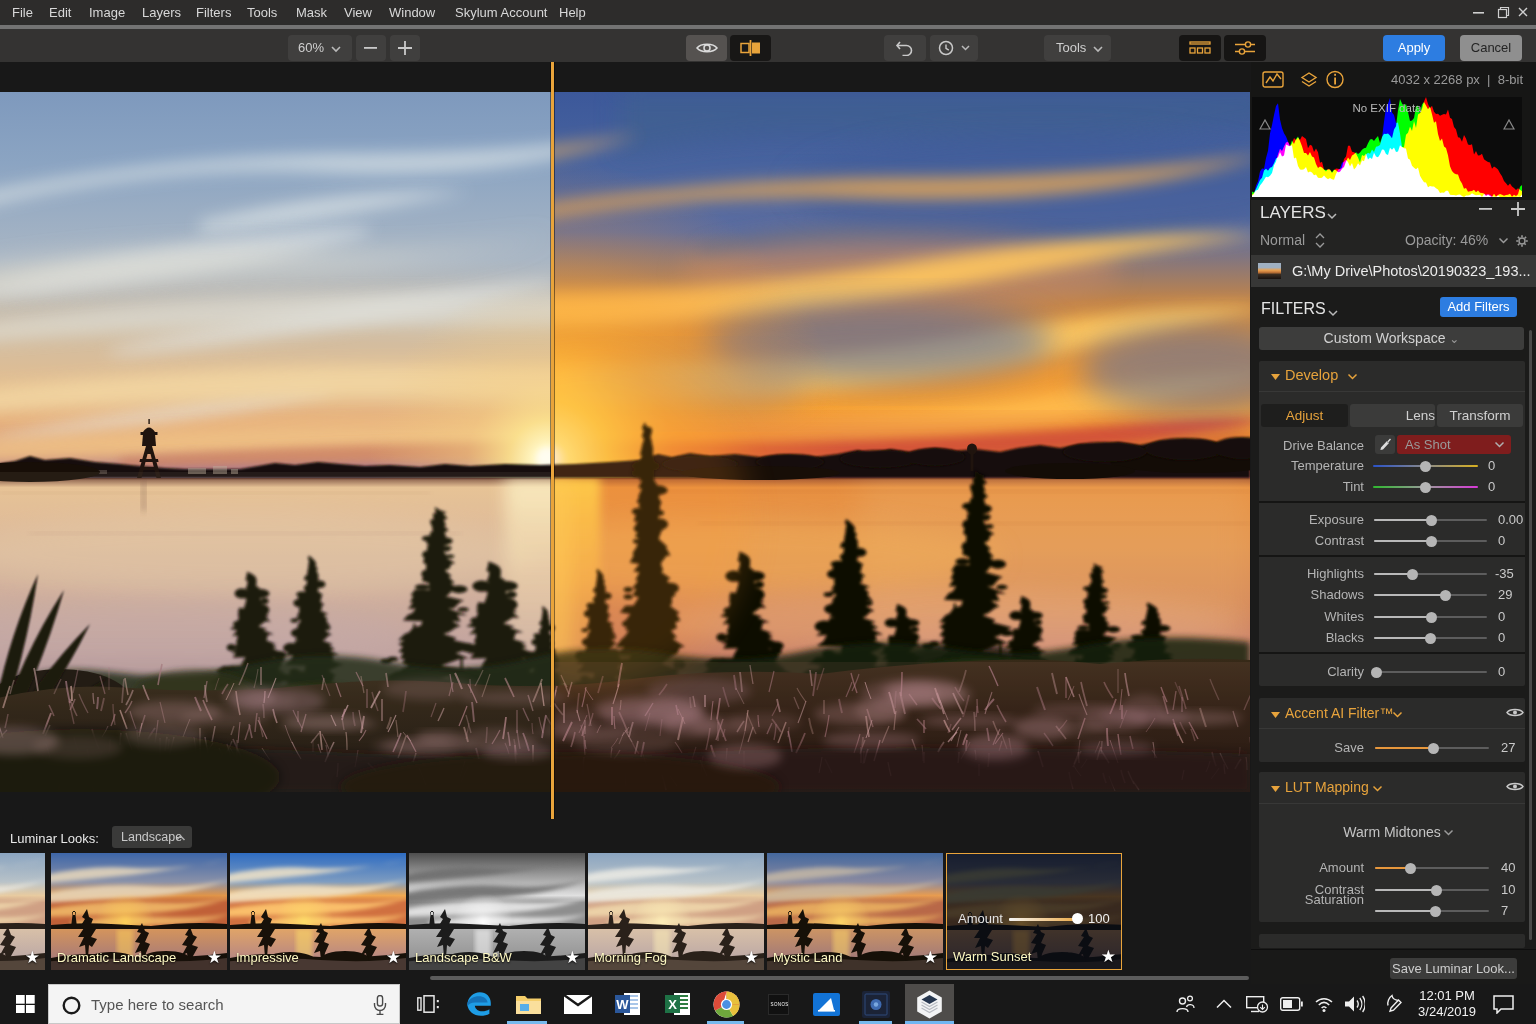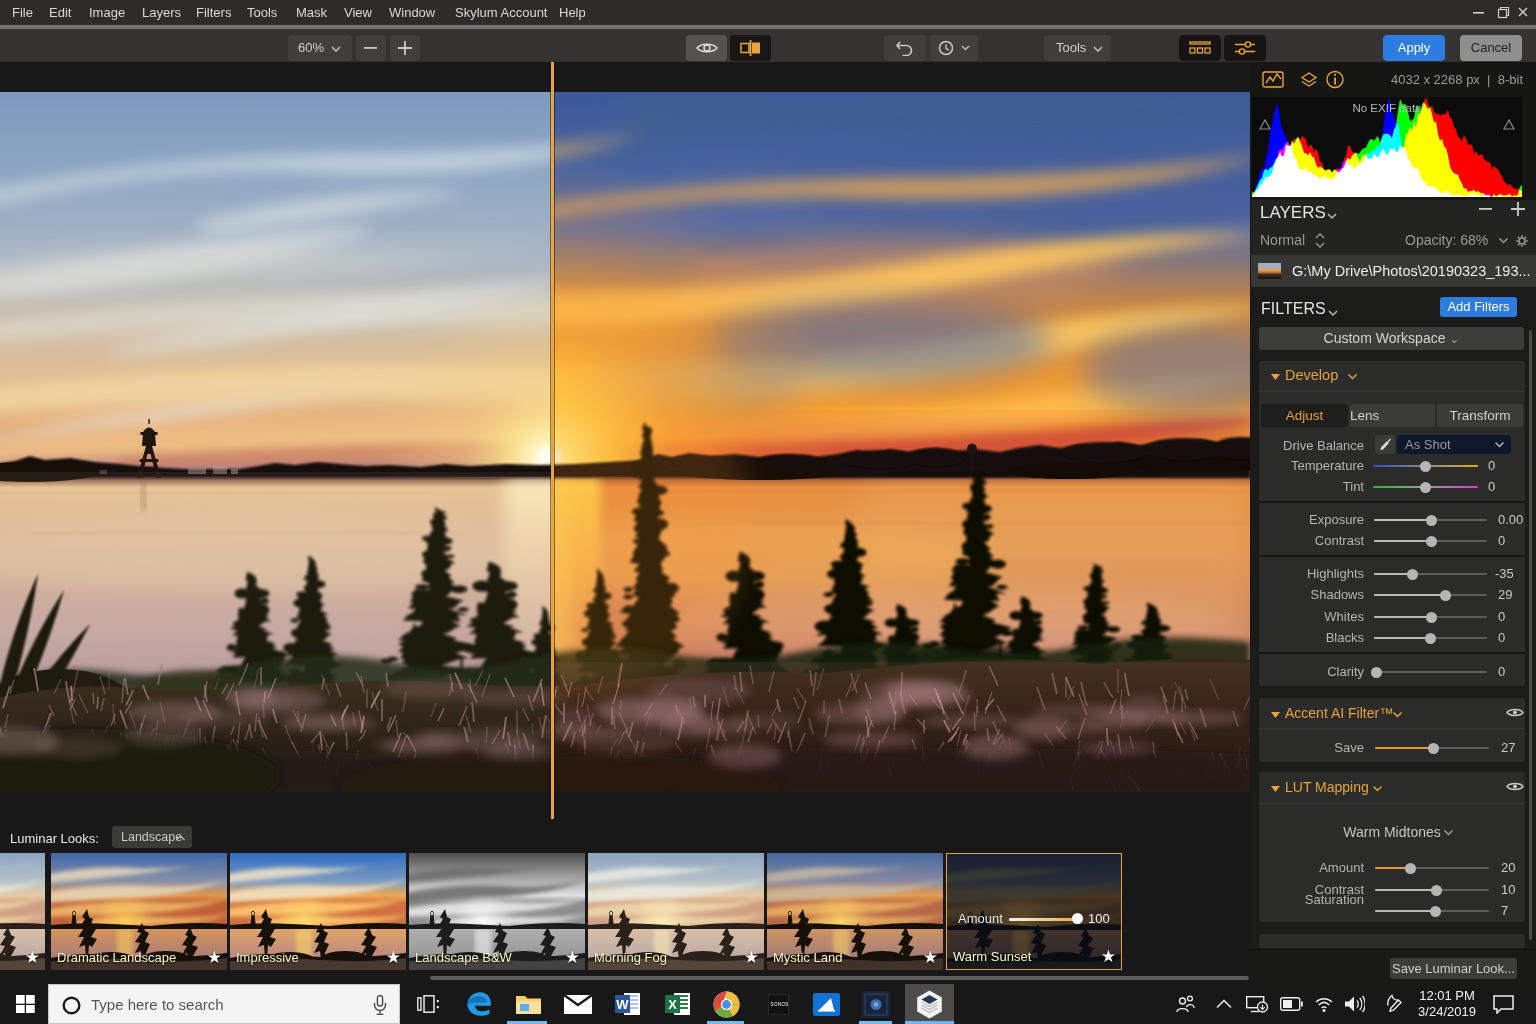--- a/index.html
+++ b/index.html
@@ -1443,21 +1443,21 @@
         <path d="M2,2 l4,4 l4,-4" stroke="#b9b9b9" stroke-width="1.5" fill="none"></path>
       </svg>
   <svg class="abs" style="left:228px;top:139px" width="50" height="16">
     <rect x="0" y="7" width="13" height="1.8" fill="#c9c9c9"></rect>
     <path d="M39,1 v14 M32,8 h14" stroke="#c9c9c9" stroke-width="1.8"></path>
   </svg>
   <span class="abs" style="left:9px;top:170px;color:#9a9a9a;font-size:14px;">Normal</span>
   <svg class="abs" style="left:63px;top:171px" width="12" height="15">
         <path d="M2,5 l4,-4 l4,4 M2,10 l4,4 l4,-4" stroke="#9a9a9a" stroke-width="1.3" fill="none"></path>
       </svg>
-  <span class="abs" style="left:154px;top:170px;color:#9a9a9a;font-size:14px;">Opacity: 68%</span>
+  <span class="abs" style="left:154px;top:170px;color:#9a9a9a;font-size:14px;">Opacity: 46%</span>
   <svg class="abs" style="left:247px;top:175px" width="11" height="8">
         <path d="M1.5,1.5 l4,4 l4,-4" stroke="#9a9a9a" stroke-width="1.5" fill="none"></path>
       </svg>
   <svg class="abs" style="left:264px;top:172px" width="20" height="14">
     <circle cx="7" cy="7" r="3" fill="none" stroke="#9a9a9a" stroke-width="1.4"></circle>
     <g stroke="#9a9a9a" stroke-width="1.6">
           <path d="M7,1.2 v2 M7,10.8 v2 M1.2,7 h2 M10.8,7 h2 M2.9,2.9 l1.4,1.4 M10.7,10.7 l-1.4,-1.4 M11.1,2.9 l-1.4,1.4 M2.9,11.1 l1.4,-1.4"></path>
         </g>
   </svg>
 
@@ -1479,30 +1479,30 @@
     <svg class="abs" style="left:12px;top:11px" width="10" height="10">
           <path d="M0,2 l9,0 l-4.5,6 Z" fill="#e7a33c"></path>
         </svg>
     <span class="abs orange" style="left:26px;top:6px;font-size:14.5px;">Develop</span>
     <svg class="abs" style="left:88px;top:12px" width="11" height="8">
           <path d="M1.5,1.5 l4,4 l4,-4" stroke="#e7a33c" stroke-width="1.5" fill="none"></path>
         </svg>
     <div class="abs" style="left:0;top:30px;width:266px;height:1px;background:#383837;"></div>
 
     <div class="abs" style="left:2px;top:43px;width:87px;height:23px;background:#1e1e1d;border-radius:3px;text-align:center;"><span class="orange" style="font-size:13.5px;line-height:23px;">Adjust</span></div>
-    <div class="abs" style="left:91px;top:43px;width:85px;height:23px;background:#3b3b3a;border-radius:3px;text-align:left;"><span style="color:#d0d0d0;font-size:13.5px;line-height:23px;">Lens</span></div>
+    <div class="abs" style="left:91px;top:43px;width:85px;height:23px;background:#3b3b3a;border-radius:3px;text-align:right;"><span style="color:#d0d0d0;font-size:13.5px;line-height:23px;">Lens</span></div>
     <div class="abs" style="left:178px;top:43px;width:86px;height:23px;background:#3b3b3a;border-radius:3px;text-align:center;"><span style="color:#d0d0d0;font-size:13.5px;line-height:23px;">Transform</span></div>
 
     <span class="slabel" style="right:161px;top:77px;">Drive Balance</span>
     <div class="abs" style="left:116px;top:74px;width:20px;height:19px;background:#3b3b3a;border-radius:3px;">
       <svg class="abs" style="left:3px;top:2px" width="14" height="15">
             <path d="M12,1.5 l1,1 l-3,3.2 l-1,-1 Z M9,4 l-6,6.5 l-0.6,2.6 l2.6,-0.7 l6,-6.4" fill="#dcdcdc"></path>
           </svg>
     </div>
-    <div class="abs" style="left:138px;top:74px;width:114px;height:19px;background:#0f172a;border-radius:3px;">
+    <div class="abs" style="left:138px;top:74px;width:114px;height:19px;background:#7f1d1d;border-radius:3px;">
       <span style="position:absolute;left:8px;top:2px;color:#9a9a9a;font-size:13px;">As Shot</span>
       <svg class="abs" style="right:6px;top:6px" width="11" height="8">
             <path d="M1.5,1.5 l4,4 l4,-4" stroke="#b0b0b0" stroke-width="1.5" fill="none"></path>
           </svg>
     </div>
 
     <span class="slabel" style="right:161px;top:97px;">Temperature</span>
     <div class="track" style="left:114px;top:104px;width:105px;background:linear-gradient(90deg,#2a52c8,#8a8a8a 50%,#d8b020);"></div>
     <div class="thumbd" style="left:161px;top:104px;"></div>
     <span class="sval" style="left:229px;top:97px;">0</span>
@@ -1589,21 +1589,21 @@
         </svg>
     <div class="abs" style="left:0;top:31px;width:266px;height:1px;background:#383837;"></div>
     <span class="abs" style="left:0;width:266px;top:52px;text-align:center;color:#c4c4c4;font-size:14px;">Warm Midtones</span>
         <svg class="abs" style="left:184px;top:57px" width="11" height="8">
           <path d="M1.5,1.5 l4,4 l4,-4" stroke="#9a9a9a" stroke-width="1.5" fill="none"></path>
         </svg>
     <span class="slabel" style="right:161px;top:88px;">Amount</span>
     <div class="track" style="left:116px;top:95px;width:114px;"></div>
     <div class="fillo" style="left:116px;top:95px;width:35px;"></div>
     <div class="thumbd" style="left:146px;top:95px;"></div>
-    <span class="sval" style="left:242px;top:88px;">20</span>
+    <span class="sval" style="left:242px;top:88px;">40</span>
     <span class="slabel" style="right:161px;top:110px;">Contrast</span>
     <div class="track" style="left:116px;top:117px;width:114px;"></div>
     <div class="fillb" style="left:116px;top:117px;width:61px;"></div>
     <div class="thumbd" style="left:172px;top:117px;"></div>
     <span class="sval" style="left:242px;top:110px;">10</span>
     <span class="slabel" style="right:161px;top:120px;">Saturation</span>
     <div class="track" style="left:116px;top:138px;width:114px;"></div>
     <div class="fillb" style="left:116px;top:138px;width:60px;"></div>
     <div class="thumbd" style="left:171px;top:138px;"></div>
     <span class="sval" style="left:242px;top:131px;">7</span>

